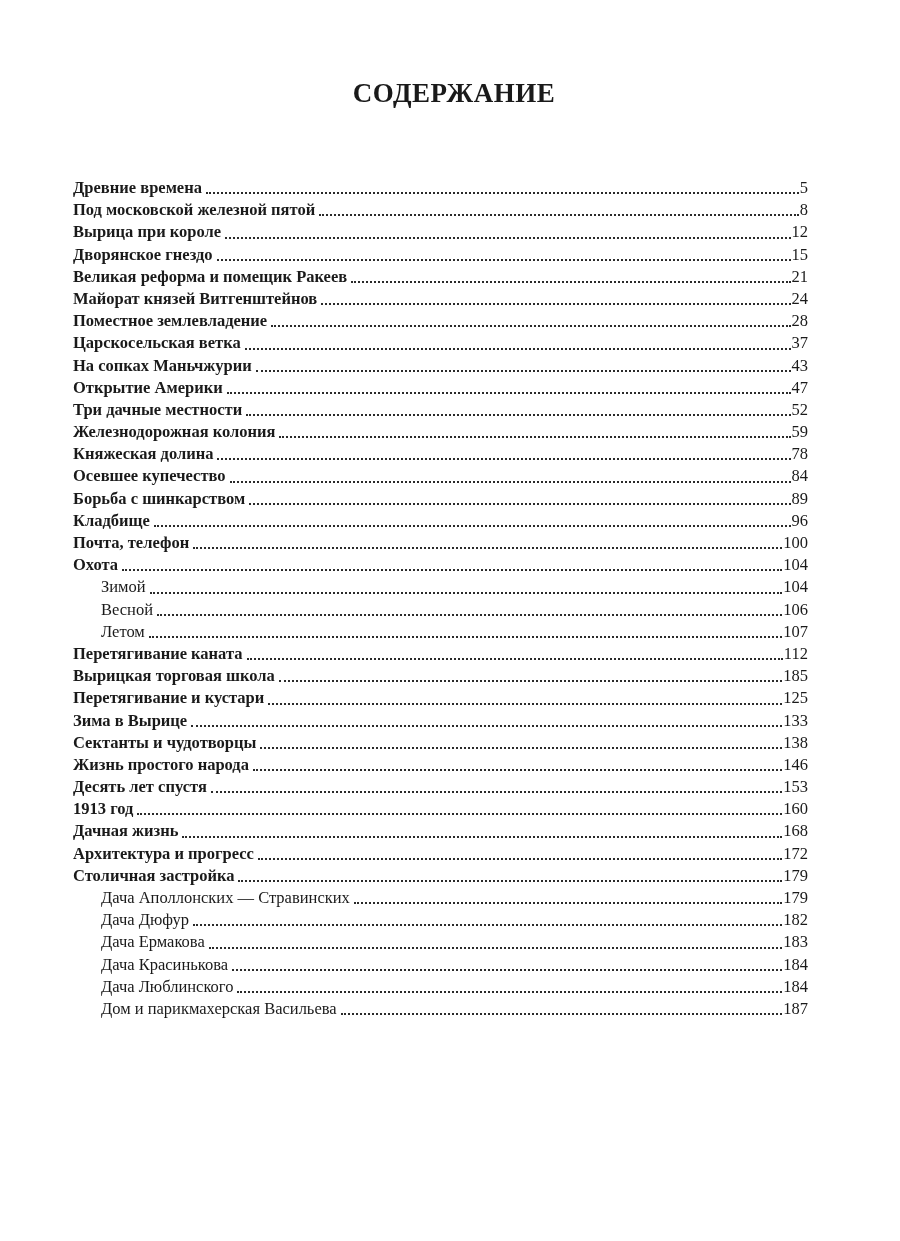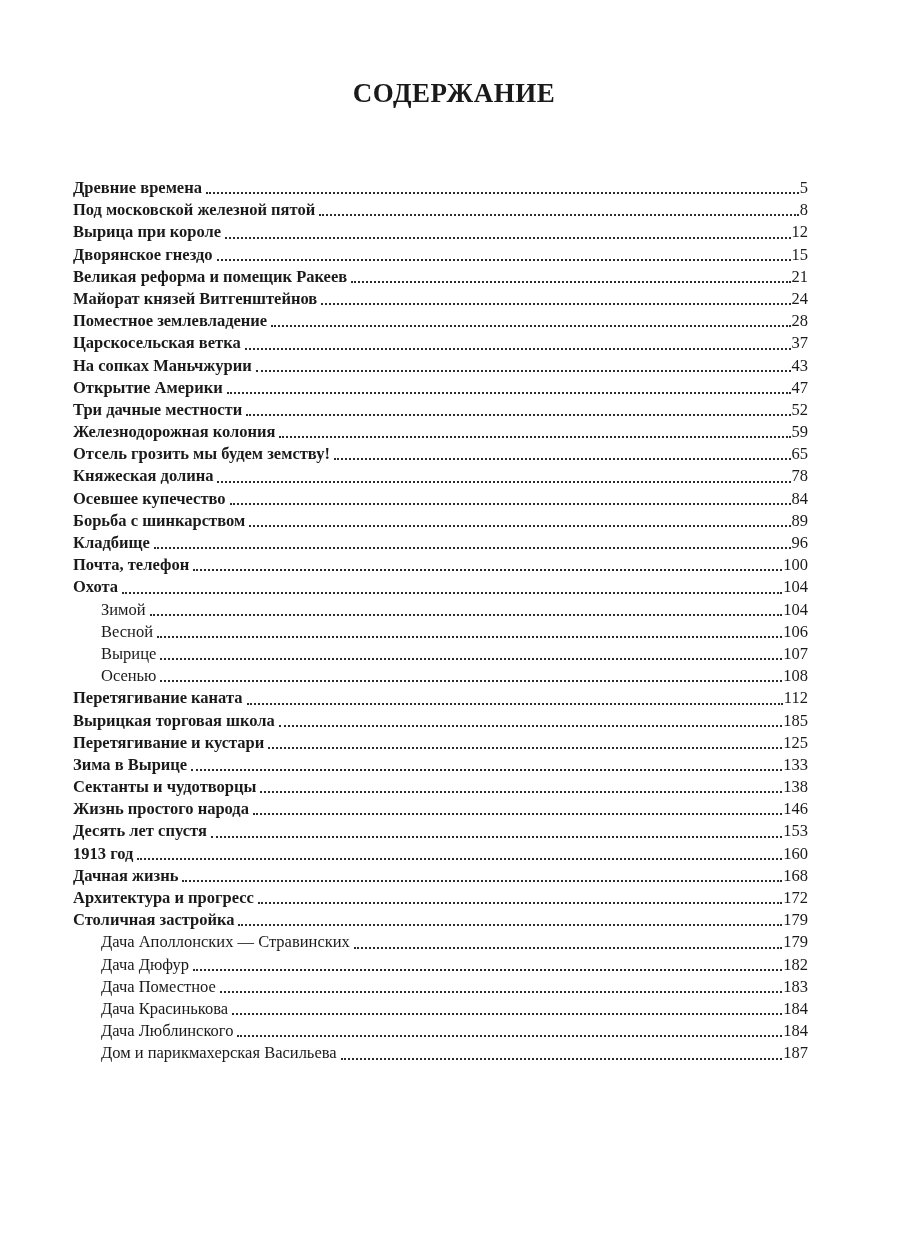--- a/index.html
+++ b/index.html
@@ -123,25 +123,20 @@
       <span class="title">Три дачные местности</span>
       <span class="leader"></span>
       <span class="page">52</span>
     </li>
     <li class="toc-row lvl-0">
       <span class="title">Железнодорожная колония</span>
       <span class="leader"></span>
       <span class="page">59</span>
     </li>
     <li class="toc-row lvl-0">
-      <span class="title">Отсель грозить мы будем земству!</span>
-      <span class="leader"></span>
-      <span class="page">65</span>
-    </li>
-    <li class="toc-row lvl-0">
       <span class="title">Княжеская долина</span>
       <span class="leader"></span>
       <span class="page">78</span>
     </li>
     <li class="toc-row lvl-0">
       <span class="title">Осевшее купечество</span>
       <span class="leader"></span>
       <span class="page">84</span>
     </li>
     <li class="toc-row lvl-0">
@@ -168,29 +163,24 @@
       <span class="title">Зимой</span>
       <span class="leader"></span>
       <span class="page">104</span>
     </li>
     <li class="toc-row lvl-1">
       <span class="title">Весной</span>
       <span class="leader"></span>
       <span class="page">106</span>
     </li>
     <li class="toc-row lvl-1">
-      <span class="title">Вырице</span>
+      <span class="title">Летом</span>
       <span class="leader"></span>
       <span class="page">107</span>
     </li>
-    <li class="toc-row lvl-1">
-      <span class="title">Осенью</span>
-      <span class="leader"></span>
-      <span class="page">108</span>
-    </li>
     <li class="toc-row lvl-0">
       <span class="title">Перетягивание каната</span>
       <span class="leader"></span>
       <span class="page">112</span>
     </li>
     <li class="toc-row lvl-0">
       <span class="title">Вырицкая торговая школа</span>
       <span class="leader"></span>
       <span class="page">185</span>
     </li>
@@ -243,21 +233,21 @@
       <span class="title">Дача Аполлонских — Стравинских</span>
       <span class="leader"></span>
       <span class="page">179</span>
     </li>
     <li class="toc-row lvl-1">
       <span class="title">Дача Дюфур</span>
       <span class="leader"></span>
       <span class="page">182</span>
     </li>
     <li class="toc-row lvl-1">
-      <span class="title">Дача Поместное</span>
+      <span class="title">Дача Ермакова</span>
       <span class="leader"></span>
       <span class="page">183</span>
     </li>
     <li class="toc-row lvl-1">
       <span class="title">Дача Красинькова</span>
       <span class="leader"></span>
       <span class="page">184</span>
     </li>
     <li class="toc-row lvl-1">
       <span class="title">Дача Люблинского</span>

